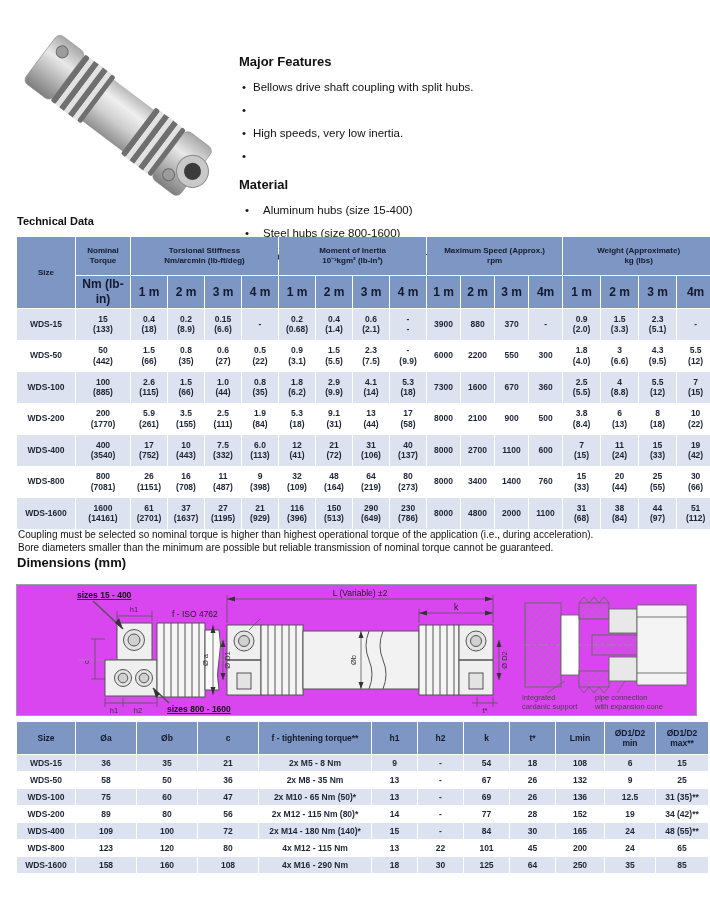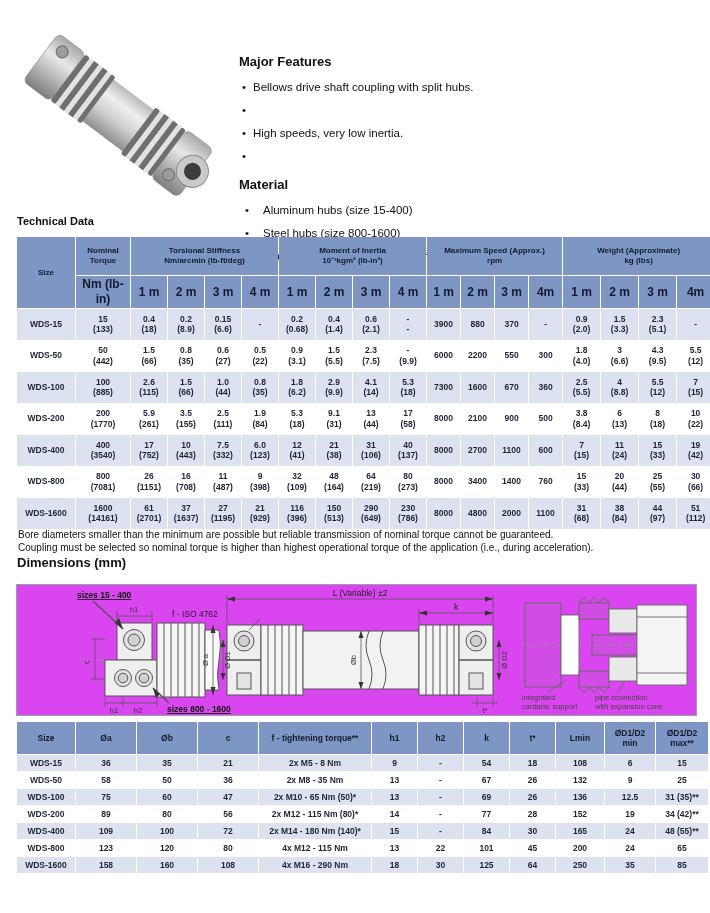--- a/index.html
+++ b/index.html
@@ -491,29 +491,29 @@
           <td>
             <div>10</div>
             <div>(443)</div>
           </td>
           <td>
             <div>7.5</div>
             <div>(332)</div>
           </td>
           <td>
             <div>6.0</div>
-            <div>(123)</div>
+            <div>(113)</div>
           </td>
           <td>
             <div>12</div>
             <div>(41)</div>
           </td>
           <td>
             <div>21</div>
-            <div>(38)</div>
+            <div>(72)</div>
           </td>
           <td>
             <div>31</div>
             <div>(106)</div>
           </td>
           <td>
             <div>40</div>
             <div>(137)</div>
           </td>
           <td>
@@ -676,22 +676,22 @@
           </td>
           <td>
             <div>51</div>
             <div>(112)</div>
           </td>
         </tr>
       </tbody>
   </table>
 
   <div class="notes">
+    <div>Coupling must be selected so nominal torque is higher than highest operational torque of the application (i.e., during acceleration).</div>
     <div>Bore diameters smaller than the minimum are possible but reliable transmission of nominal torque cannot be guaranteed.</div>
-    <div>Coupling must be selected so nominal torque is higher than highest operational torque of the application (i.e., during acceleration).</div>
   </div>
 
   <h2 class="h-dims">Dimensions (mm)</h2>
 
   <div class="drawbox">
     <svg width="679" height="130" viewBox="0 0 679 130">
       <defs>
         <pattern id="hatch" width="5" height="5" patternUnits="userSpaceOnUse" patternTransform="rotate(45)">
           <line x1="0" y1="0" x2="0" y2="5" stroke="#8a8a8a" stroke-width="1"></line>
         </pattern>

